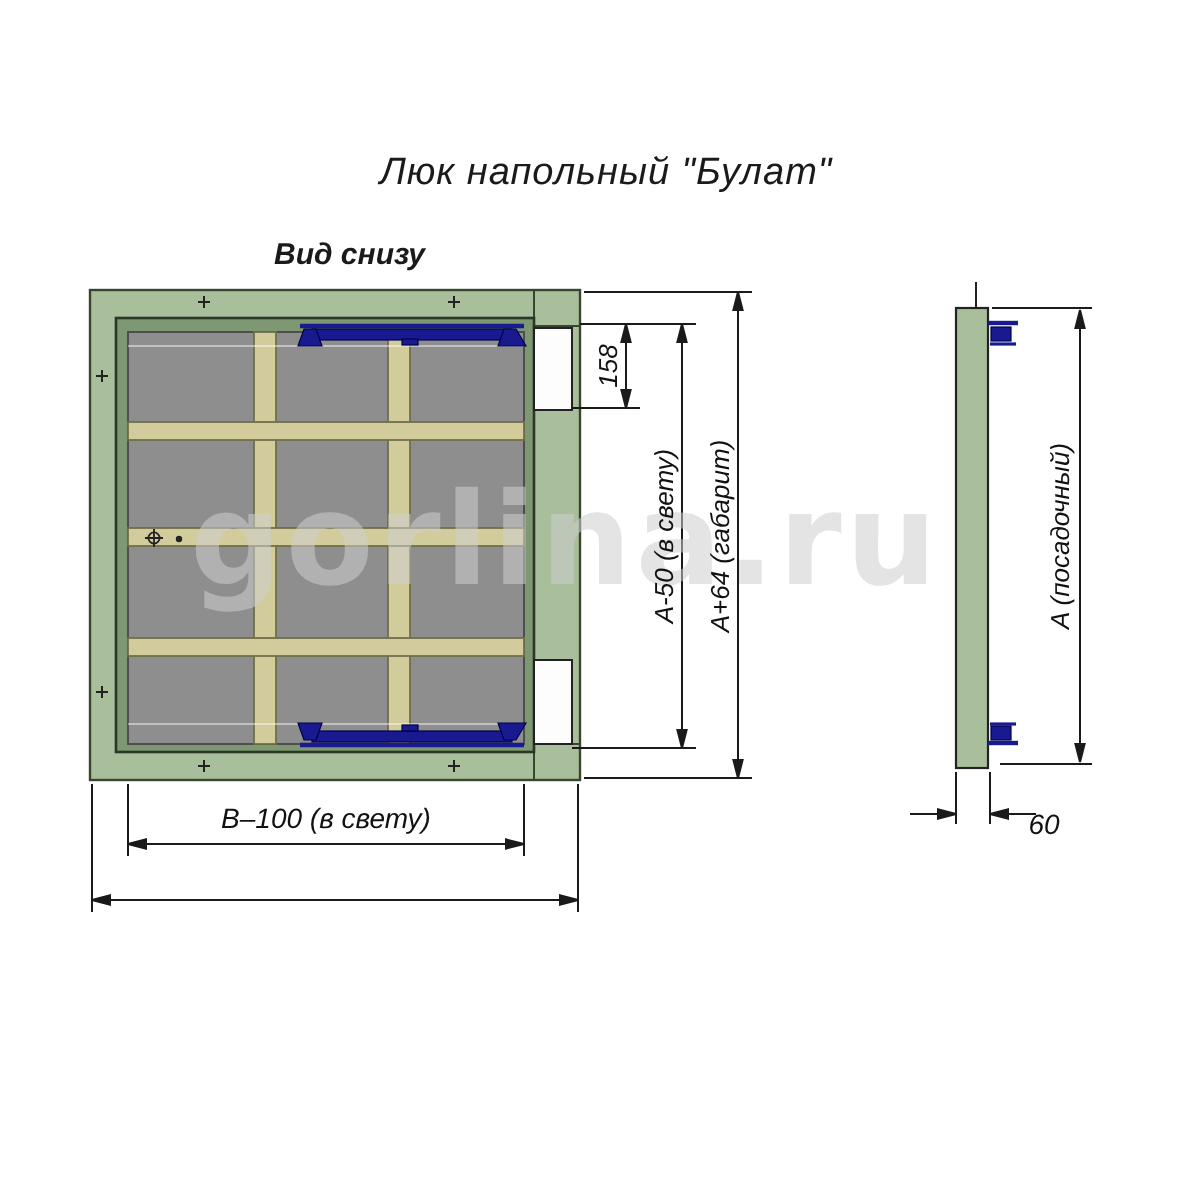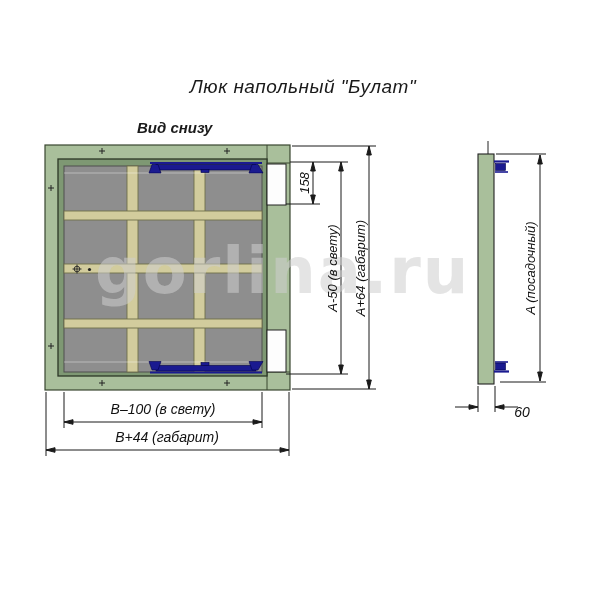--- a/index.html
+++ b/index.html
@@ -144,16 +144,15 @@
       <polygon points="495,407 504,404.7 504,409.3"></polygon>
     </g>
   </svg>
 
   <div class="watermark">gorlina.ru</div>
 
   <span class="dim v" style="left:304px;top:183px;">158</span>
   <span class="dim v" style="left:332px;top:268px;">A-50 (в свету)</span>
   <span class="dim v" style="left:360px;top:268px;">A+64 (габарит)</span>
   <span class="dim h" style="left:163px;top:409px;">B–100 (в свету)</span>
-  <span class="dim h" style="left:167px;top:437px;">B+44 (габарит)</span>
   <span class="dim v" style="left:530px;top:268px;">A (посадочный)</span>
   <span class="dim h" style="left:522px;top:396px;margin-top:16px;">60</span>
 </div>
 
 </body></html>

